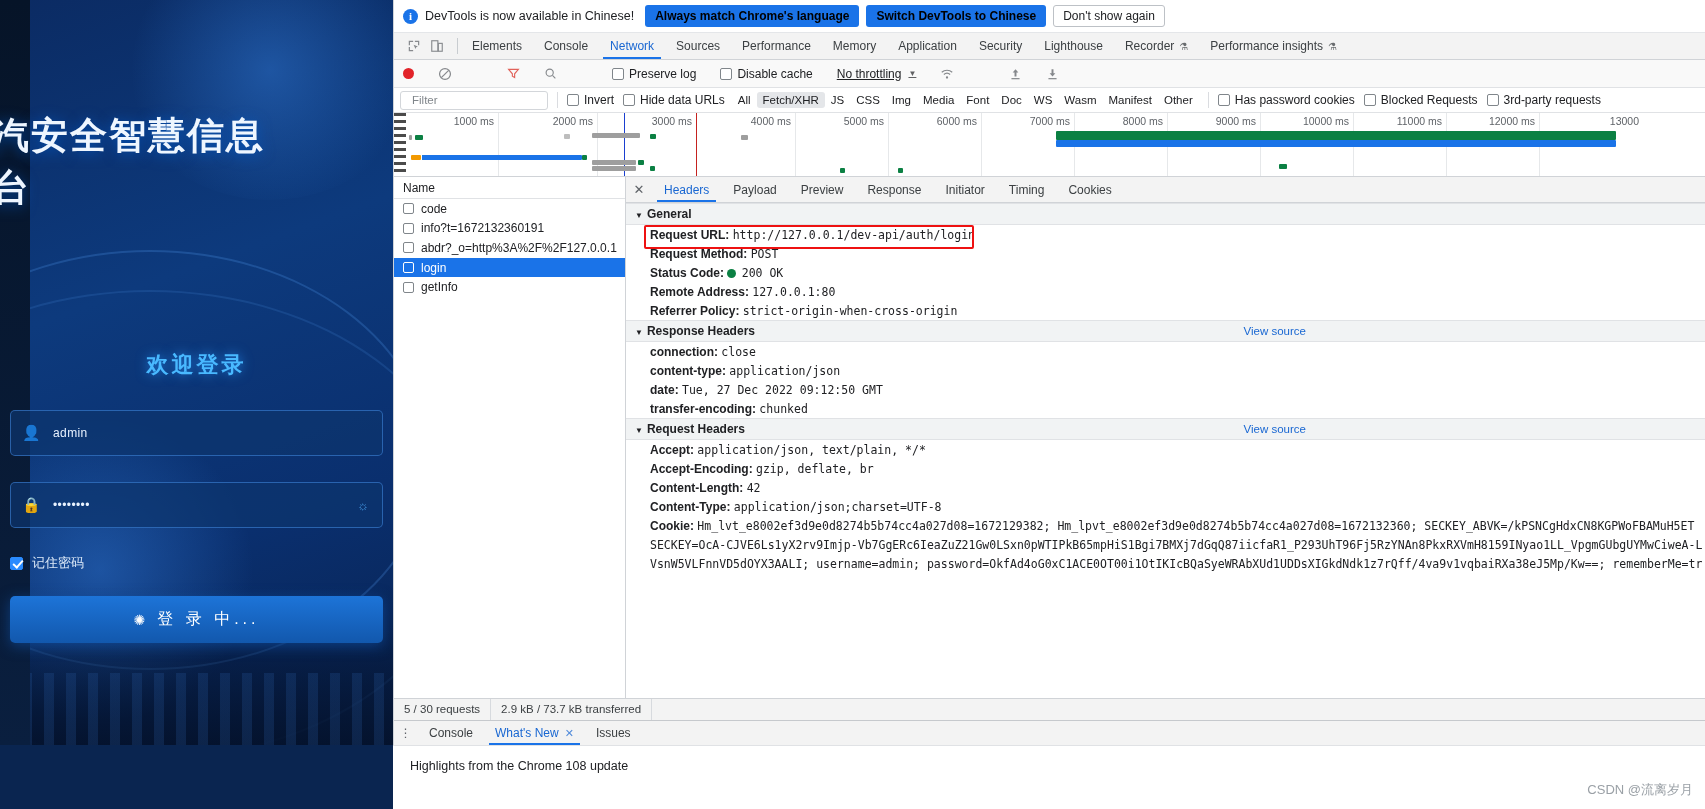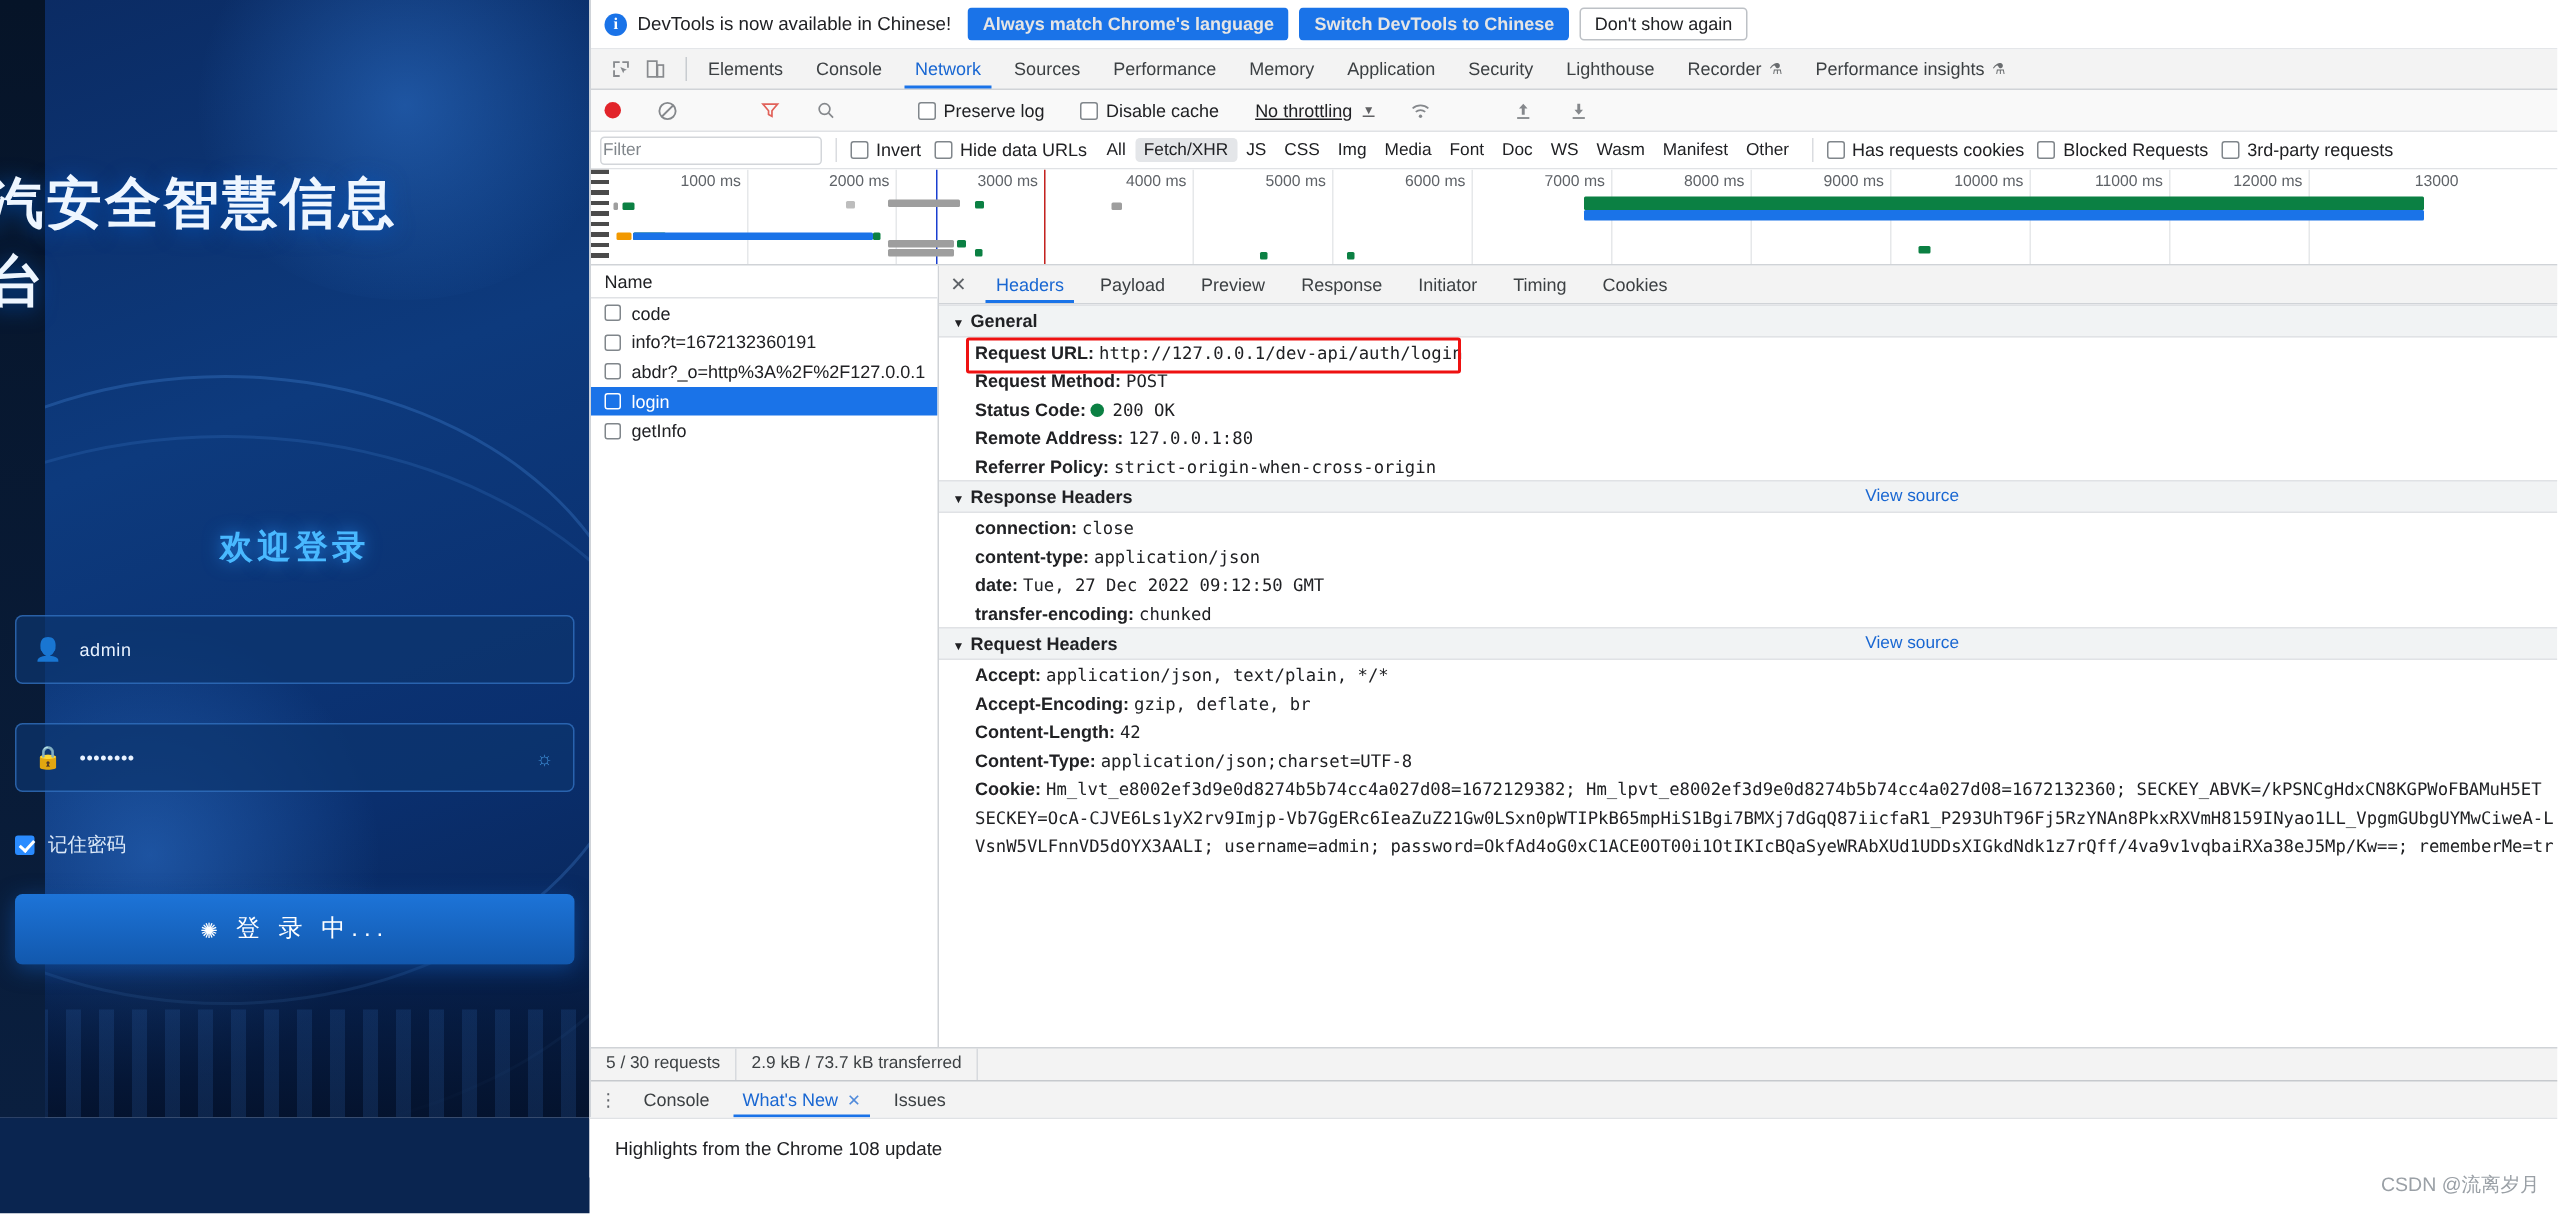--- a/index.html
+++ b/index.html
@@ -118,21 +118,21 @@
     width: 15px; height: 15px; border-radius: 50%;
     background: #1a73e8; color: #fff; font-size: 11px; font-weight: bold;
     display: flex; align-items: center; justify-content: center;
     font-family: "Liberation Serif", serif;
   }
   #banner-text { font-size: 12.5px; color: #202124; margin-right: 4px; }
   .banner-btn {
     height: 22px; padding: 0 9px; border-radius: 3px; font-size: 12px;
     display: flex; align-items: center; cursor: pointer; border: 1px solid transparent;
   }
-  .banner-btn.primary { background: #1a73e8; color: #e5e5e5; font-weight: bold; }
+  .banner-btn.primary { background: #1a73e8; color: #000000; font-weight: bold; }
   .banner-btn.ghost { background: #fff; color: #202124; border: 1px solid #bdc1c6; }
 
   
   #dt-tabs {
     height: 27px; min-height: 27px; display: flex; align-items: stretch;
     border-bottom: 1px solid #d0d3d7; background: #f3f3f3;
   }
   .dock-icons { display: flex; align-items: center; gap: 9px; padding: 0 10px 0 13px; }
   .dock-ico { width: 14px; height: 14px; opacity: .72; }
   .vsep { width: 1px; background: #c8ccd0; margin: 5px 3px; }
@@ -162,21 +162,21 @@
   .throttle { font-size: 12px; color: #202124; display: flex; align-items: center; gap: 7px; text-decoration: underline; }
   .caret { font-size: 8px; opacity: .7; }
 
   
   #filter-row {
     height: 25px; min-height: 25px; display: flex; align-items: center;
     border-bottom: 1px solid #e0e2e5; background: #fff; padding-left: 6px;
   }
   #filter-input {
     width: 148px; height: 19px; border: 1px solid #d3d6da; border-radius: 3px;
-    font-size: 11.5px; color: #80868b; padding: 0 1px; display: flex; align-items: center;
+    font-size: 11.5px; color: #80868b; padding: 0 11px; display: flex; align-items: center;
     background: #fff;
   }
   .fr-sep { width: 1px; height: 16px; background: #dadce0; margin: 0 9px; }
   .type-chip {
     font-size: 11.5px; color: #202124; padding: 2px 6px; border-radius: 3px;
     cursor: pointer; white-space: nowrap;
   }
   .type-chip.active { background: #e4e6e9; }
 
   
@@ -477,21 +477,21 @@
       <span class="type-chip">Media</span>
       <span class="type-chip">Font</span>
       <span class="type-chip">Doc</span>
       <span class="type-chip">WS</span>
       <span class="type-chip">Wasm</span>
       <span class="type-chip">Manifest</span>
       <span class="type-chip">Other</span>
       <div class="fr-sep"></div>
       <label class="tb-label">
         <span class="chk"></span>
-        <span>Has requests cookies</span>
+        <span>Has password cookies</span>
       </label>
       <div style="width:9px"></div>
       <label class="tb-label">
         <span class="chk"></span>
         <span>Blocked Requests</span>
       </label>
       <div style="width:9px"></div>
       <label class="tb-label">
         <span class="chk"></span>
         <span>3rd-party requests</span>

